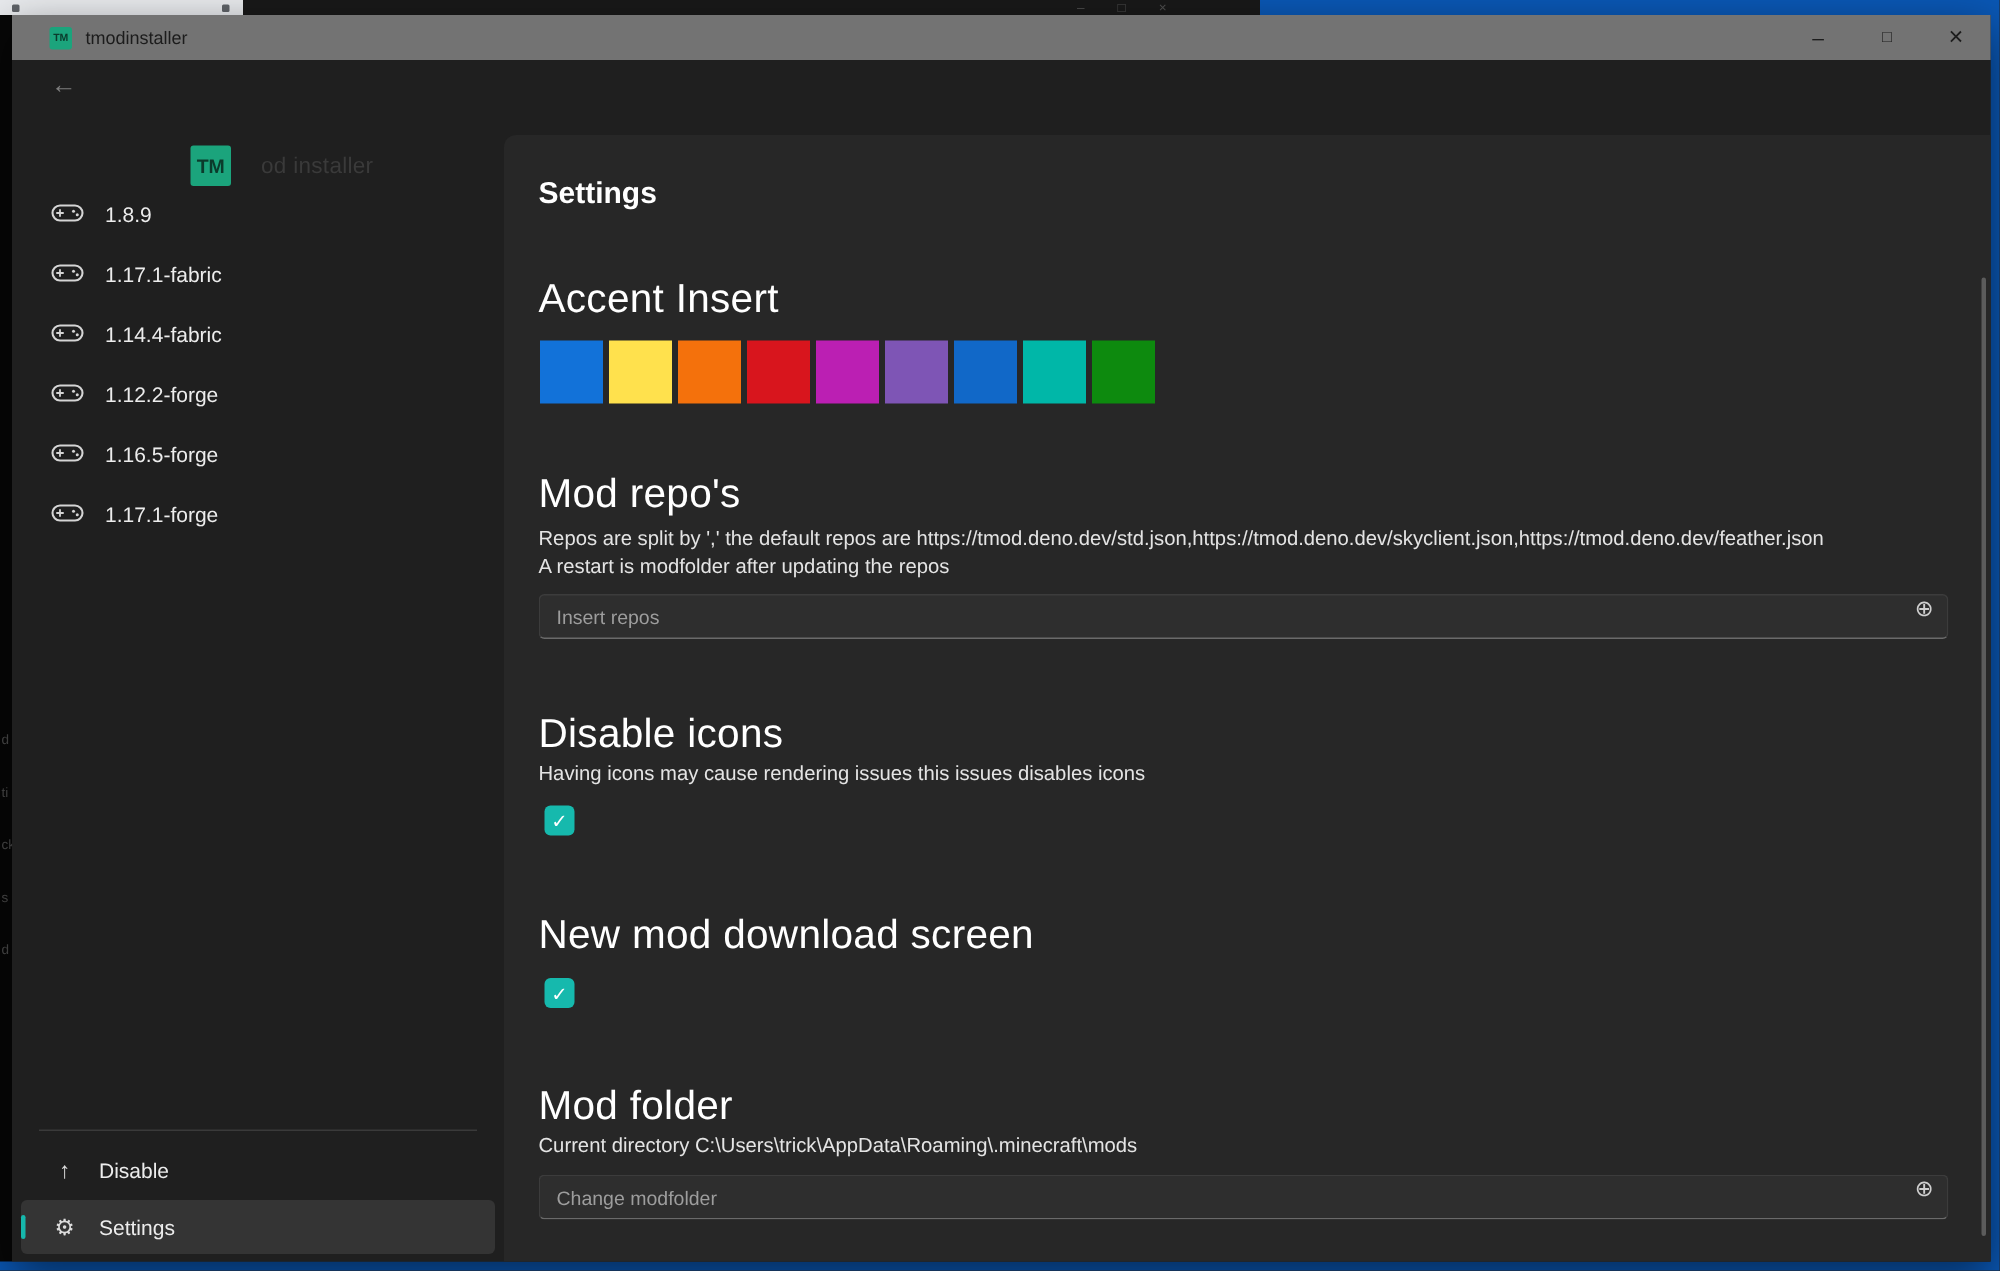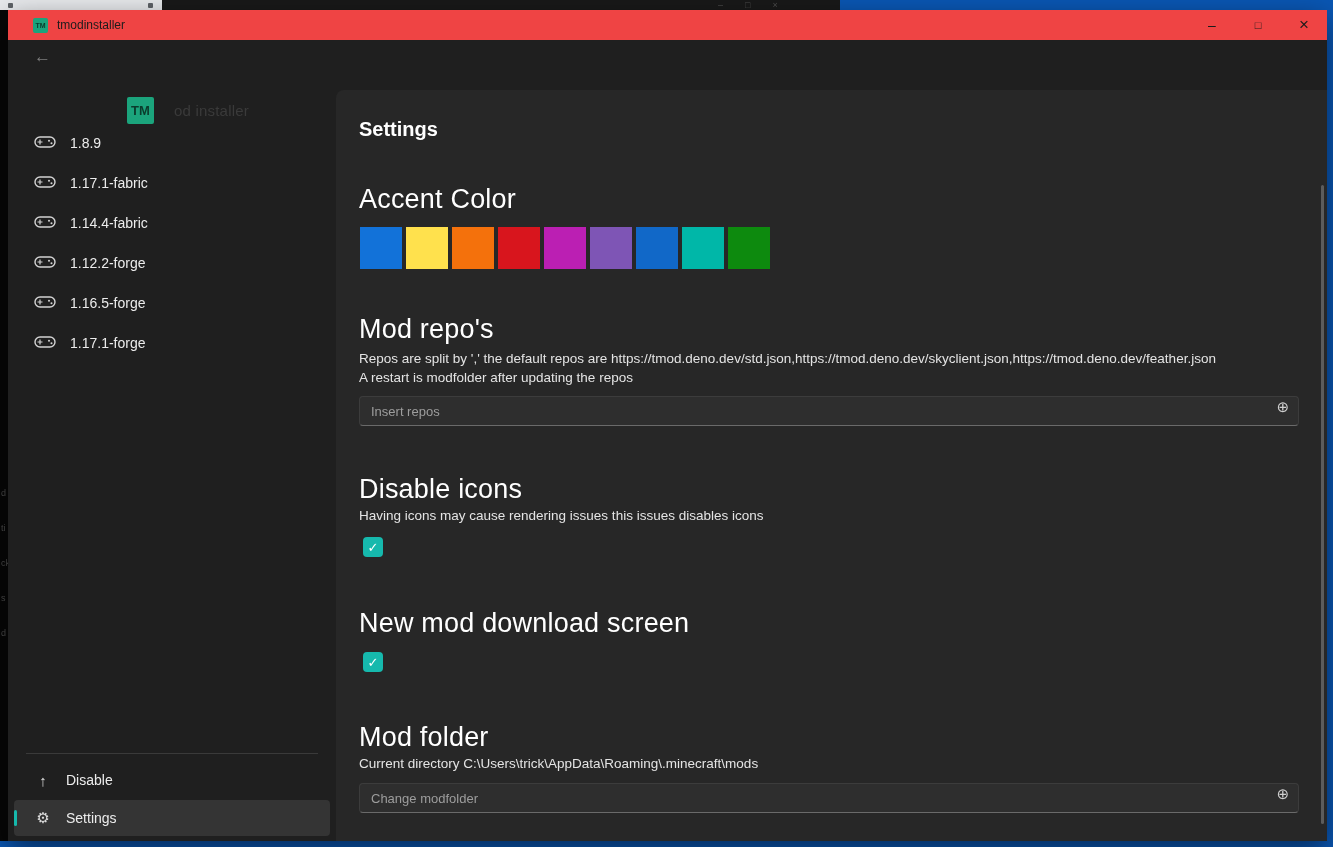--- a/index.html
+++ b/index.html
@@ -19,21 +19,21 @@
   .frag-left span { position:absolute; left:1px; color:#4e4e4e; font-size:9px; white-space:nowrap; }
 
   
   .app-window {
     position:absolute; left:8px; top:10px; width:1319px; height:831px;
     background:#202020; box-shadow:0 10px 28px rgba(0,0,0,.5);
     display:flex; flex-direction:column;
   }
 
   
-  .titlebar { height:30px; background:#ef4444; display:flex; align-items:center; padding-left:25px; position:relative; flex:0 0 auto; }
+  .titlebar { height:30px; background:#737373; display:flex; align-items:center; padding-left:25px; position:relative; flex:0 0 auto; }
   .titlebar .app-icon { width:15px; height:15px; background:#1ba47c; border-radius:2px; display:flex; align-items:center; justify-content:center; font-size:7px; font-weight:bold; color:#0b3b2c; }
   .titlebar .title-text { margin-left:9px; font-size:12px; color:#1c1c1c; }
   .caption-controls { position:absolute; right:0; top:0; height:30px; display:flex; }
   .caption-btn { width:46px; height:30px; display:flex; align-items:center; justify-content:center; color:#1c1c1c; font-size:14px; cursor:default; }
   .caption-btn.maxi { font-size:11px; }
   .caption-btn.close { font-size:17px; }
 
   
   .win-body { position:relative; flex:1; background:#1f1f1f; }
   .back-arrow { position:absolute; left:26px; top:6px; color:#7d7d7d; font-size:17px; line-height:22px; }
@@ -200,21 +200,21 @@
           <span class="sel-indicator"></span>
           <span class="f-icon">⚙</span>
           <span>Settings</span>
         </div>
       </div>
     </div>
 
     <div class="content">
       <div class="page-title">Settings</div>
 
-      <div class="section-h" style="top:94px">Accent Color</div>
+      <div class="section-h" style="top:94px">Accent Insert</div>
       <div class="swatch-row">
         <div class="swatch" style="background: rgb(18, 114, 217);"></div>
         <div class="swatch" style="background: rgb(255, 225, 77);"></div>
         <div class="swatch" style="background: rgb(244, 113, 12);"></div>
         <div class="swatch" style="background: rgb(216, 21, 29);"></div>
         <div class="swatch" style="background: rgb(187, 31, 179);"></div>
         <div class="swatch" style="background: rgb(126, 85, 181);"></div>
         <div class="swatch" style="background: rgb(17, 104, 200);"></div>
         <div class="swatch" style="background: rgb(0, 183, 168);"></div>
         <div class="swatch" style="background: rgb(13, 138, 14);"></div>

